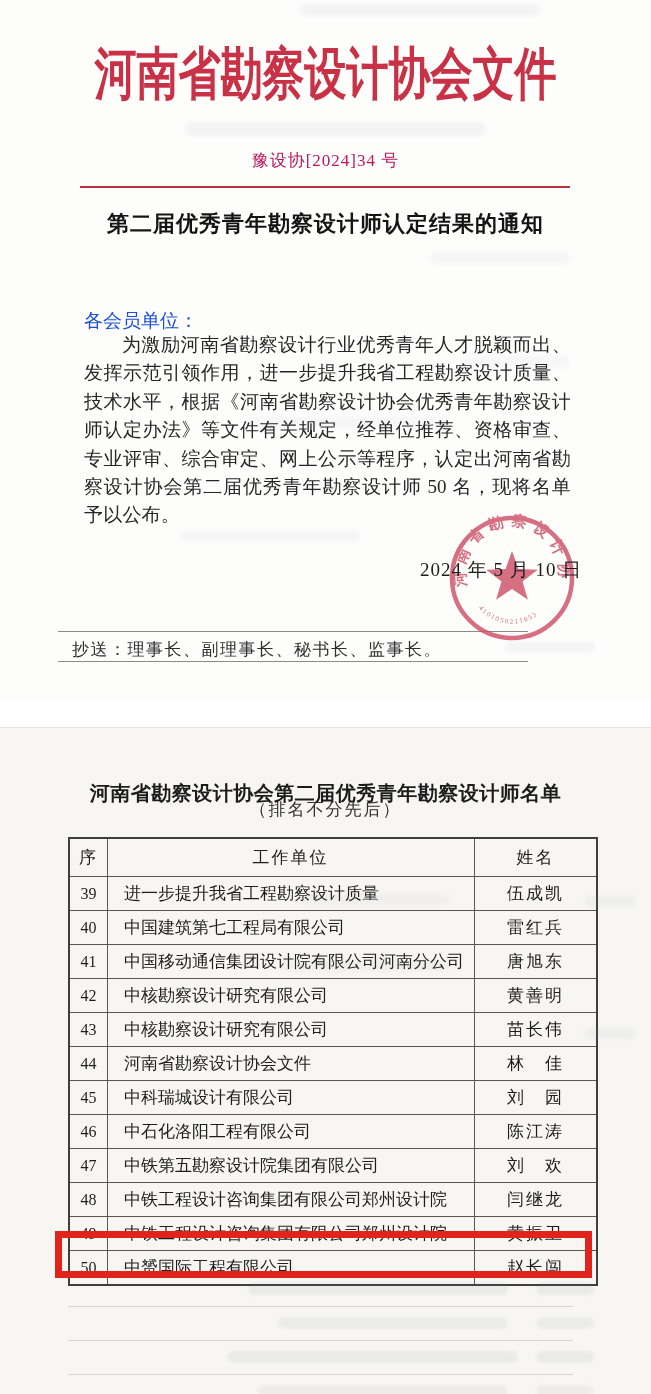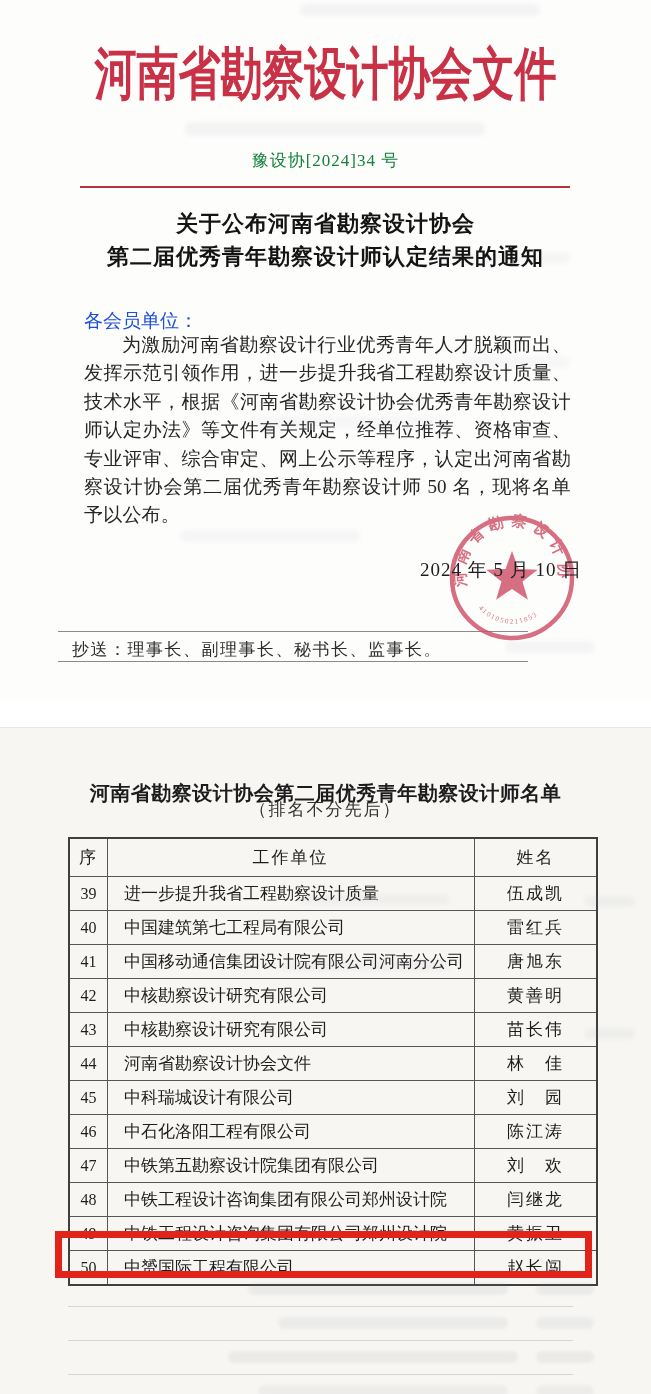--- a/index.html
+++ b/index.html
@@ -4,21 +4,21 @@
 <style>
   html,body{margin:0;padding:0;width:651px;height:1394px;overflow:hidden;background:#ffffff;}
   body{position:relative;font-family:"Liberation Serif","DejaVu Serif",serif;color:#2b2b2b;}
   .abs{position:absolute;}
 
   
   .page1{position:absolute;top:0;left:0;width:651px;height:700px;background:#fdfdfc;}
   .org-title{top:36px;left:0;width:651px;text-align:center;font-size:42px;font-weight:bold;
              color:#c93147;letter-spacing:0px;transform:scaleY(1.35);transform-origin:50% 0;
              white-space:nowrap;}
-  .doc-number{top:149px;left:0;width:651px;text-align:center;font-size:17px;color:#15803d;
+  .doc-number{top:149px;left:0;width:651px;text-align:center;font-size:17px;color:#be185d;
               letter-spacing:1px;}
   .red-rule{top:186px;left:80px;width:490px;height:2px;background:#b8323e;}
   .notice-title{top:207px;left:0;width:651px;text-align:center;font-size:22px;line-height:33px;
                 font-weight:bold;color:#141414;letter-spacing:1px;}
   .salutation{top:308px;left:84px;font-size:19px;color:#1d4ed8;}
   .body-par{top:331px;left:84px;width:487px;font-size:19px;line-height:28.4px;
             text-align:justify;text-justify:inter-ideograph;text-indent:2em;color:#262626;
             letter-spacing:0.2px;}
   .attachment{top:495px;left:84px;width:487px;font-size:19px;color:#262626;padding-left:38px;}
   .date-line{top:557px;left:420px;font-size:19px;color:#1d1d1d;letter-spacing:1px;z-index:3;}
@@ -66,21 +66,20 @@
   <div class="ghost abs" style="top:356px;left:462px;width:108px;height:12px;opacity:.05;"></div>
   <div class="ghost abs" style="top:416px;left:250px;width:200px;height:12px;opacity:.05;"></div>
   <div class="ghost abs" style="top:530px;left:180px;width:180px;height:12px;opacity:.06;"></div>
   <div class="ghost abs" style="top:641px;left:505px;width:90px;height:12px;opacity:.07;"></div>
 
   <div class="abs org-title">河南省勘察设计协会文件</div>
   <div class="abs doc-number">豫设协[2024]34 号</div>
   <div class="abs red-rule"></div>
 
   <div class="abs notice-title">
-    <div>关于公布河南省勘察设计协会</div>
     <div>第二届优秀青年勘察设计师认定结果的通知</div>
   </div>
 
   <div class="abs salutation">各会员单位：</div>
   <div class="abs body-par">为激励河南省勘察设计行业优秀青年人才脱颖而出、发挥示范引领作用，进一步提升我省工程勘察设计质量、技术水平，根据《河南省勘察设计协会优秀青年勘察设计师认定办法》等文件有关规定，经单位推荐、资格审查、专业评审、综合审定、网上公示等程序，认定出河南省勘察设计协会第二届优秀青年勘察设计师 50 名，现将名单予以公布。</div>
   <div class="abs date-line">2024 年 5 月 10 日</div>
 
   <svg class="abs seal" viewBox="0 0 132 132">
     <g stroke="#cf5168" fill="#cf5168" opacity="0.82">
       <circle cx="66" cy="66" r="60" fill="none" stroke-width="4.5"></circle>

